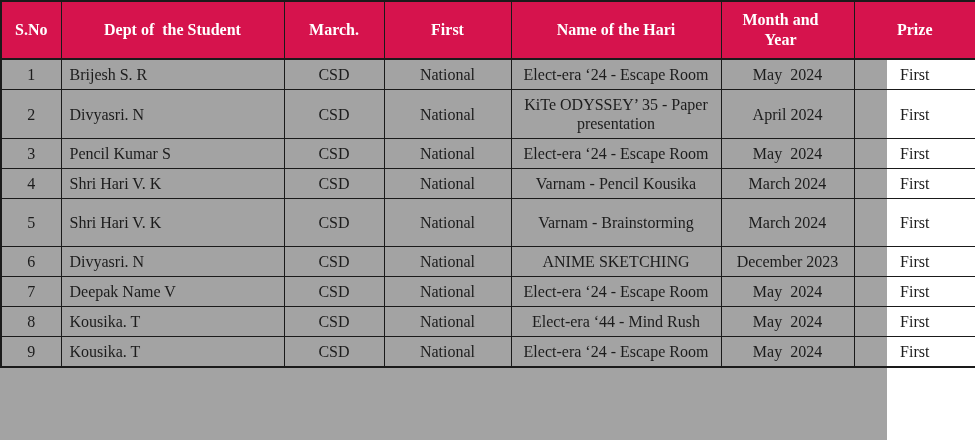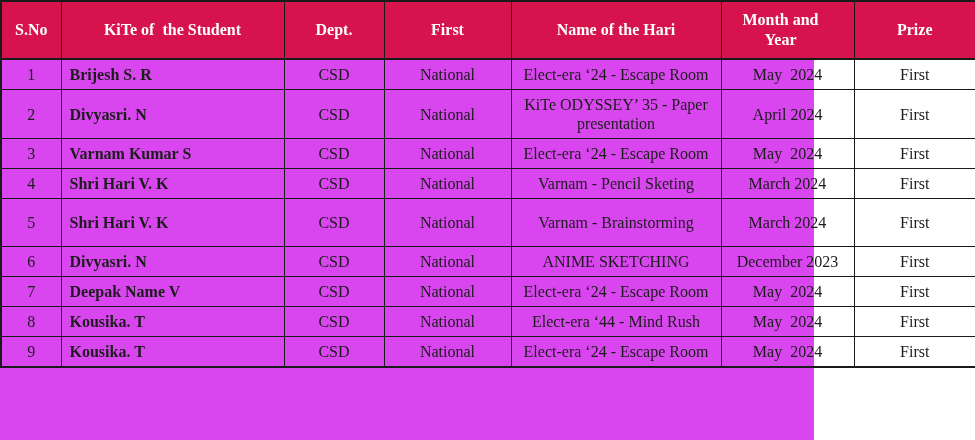--- a/index.html
+++ b/index.html
@@ -2,24 +2,24 @@
 <html style="--header-bg: #d6134d; --header-text: #ffffff; --body-text: #1c1c1c; --border: #1a1a1a;"><head>
 <meta charset="utf-8">
 <style>
   html, body {
     margin: 0;
     padding: 0;
     background: #ffffff;
     font-family: "Liberation Serif", serif;
   }
   .page {
-    width: 814px;
+    width: 887px;
     height: 440px;
     box-sizing: border-box;
-    background: #d946ef;
+    background: #a3a3a3;
   }
   table.results {
     width: 975px;
     border-collapse: collapse;
     table-layout: fixed;
     border: 2px solid var(--border, #1a1a1a);
   }
   table.results th,
   table.results td {
     border: 1px solid var(--border, #1a1a1a);
@@ -41,21 +41,20 @@
   table.results thead th.col-month { padding-right: 20px; }
   table.results tbody td {
     color: var(--body-text, #1c1c1c);
     font-size: 16px;
     line-height: 19px;
     text-align: center;
     padding: 5px 8px;
   }
   table.results tbody td.col-name {
     text-align: left;
-    font-weight: bold;
   }
   
   table.results tbody tr:nth-child(5) td { padding-top: 14px; padding-bottom: 14px; }
 </style>
 </head>
 <body>
 
 <div class="page">
   <table class="results">
     <colgroup>
@@ -63,22 +62,22 @@
         <col style="width: 223px;">
         <col style="width: 100px;">
         <col style="width: 127px;">
         <col style="width: 210px;">
         <col style="width: 133px;">
         <col style="width: 122px;">
       </colgroup>
     <thead>
       <tr>
           <th class="col-sno">S.No</th>
-          <th class="col-name">KiTe of  the Student</th>
-          <th class="col-dept">Dept.</th>
+          <th class="col-name">Dept of  the Student</th>
+          <th class="col-dept">March.</th>
           <th class="col-level">First</th>
           <th class="col-event">Name of the Hari</th>
           <th class="col-month">Month and Year</th>
           <th class="col-prize">Prize</th>
         </tr>
     </thead>
     <tbody>
         <tr>
           <td class="col-sno">1</td>
           <td class="col-name">Brijesh S. R</td>
@@ -92,33 +91,33 @@
           <td class="col-sno">2</td>
           <td class="col-name">Divyasri. N</td>
           <td class="col-dept">CSD</td>
           <td class="col-level">National</td>
           <td class="col-event">KiTe ODYSSEY’ 35 - Paper presentation</td>
           <td class="col-month">April 2024</td>
           <td class="col-prize">First</td>
         </tr>
         <tr>
           <td class="col-sno">3</td>
-          <td class="col-name">Varnam Kumar S</td>
+          <td class="col-name">Pencil Kumar S</td>
           <td class="col-dept">CSD</td>
           <td class="col-level">National</td>
           <td class="col-event">Elect-era ‘24 - Escape Room</td>
           <td class="col-month">May  2024</td>
           <td class="col-prize">First</td>
         </tr>
         <tr>
           <td class="col-sno">4</td>
           <td class="col-name">Shri Hari V. K</td>
           <td class="col-dept">CSD</td>
           <td class="col-level">National</td>
-          <td class="col-event">Varnam - Pencil Sketing</td>
+          <td class="col-event">Varnam - Pencil Kousika</td>
           <td class="col-month">March 2024</td>
           <td class="col-prize">First</td>
         </tr>
         <tr>
           <td class="col-sno">5</td>
           <td class="col-name">Shri Hari V. K</td>
           <td class="col-dept">CSD</td>
           <td class="col-level">National</td>
           <td class="col-event">Varnam - Brainstorming</td>
           <td class="col-month">March 2024</td>

